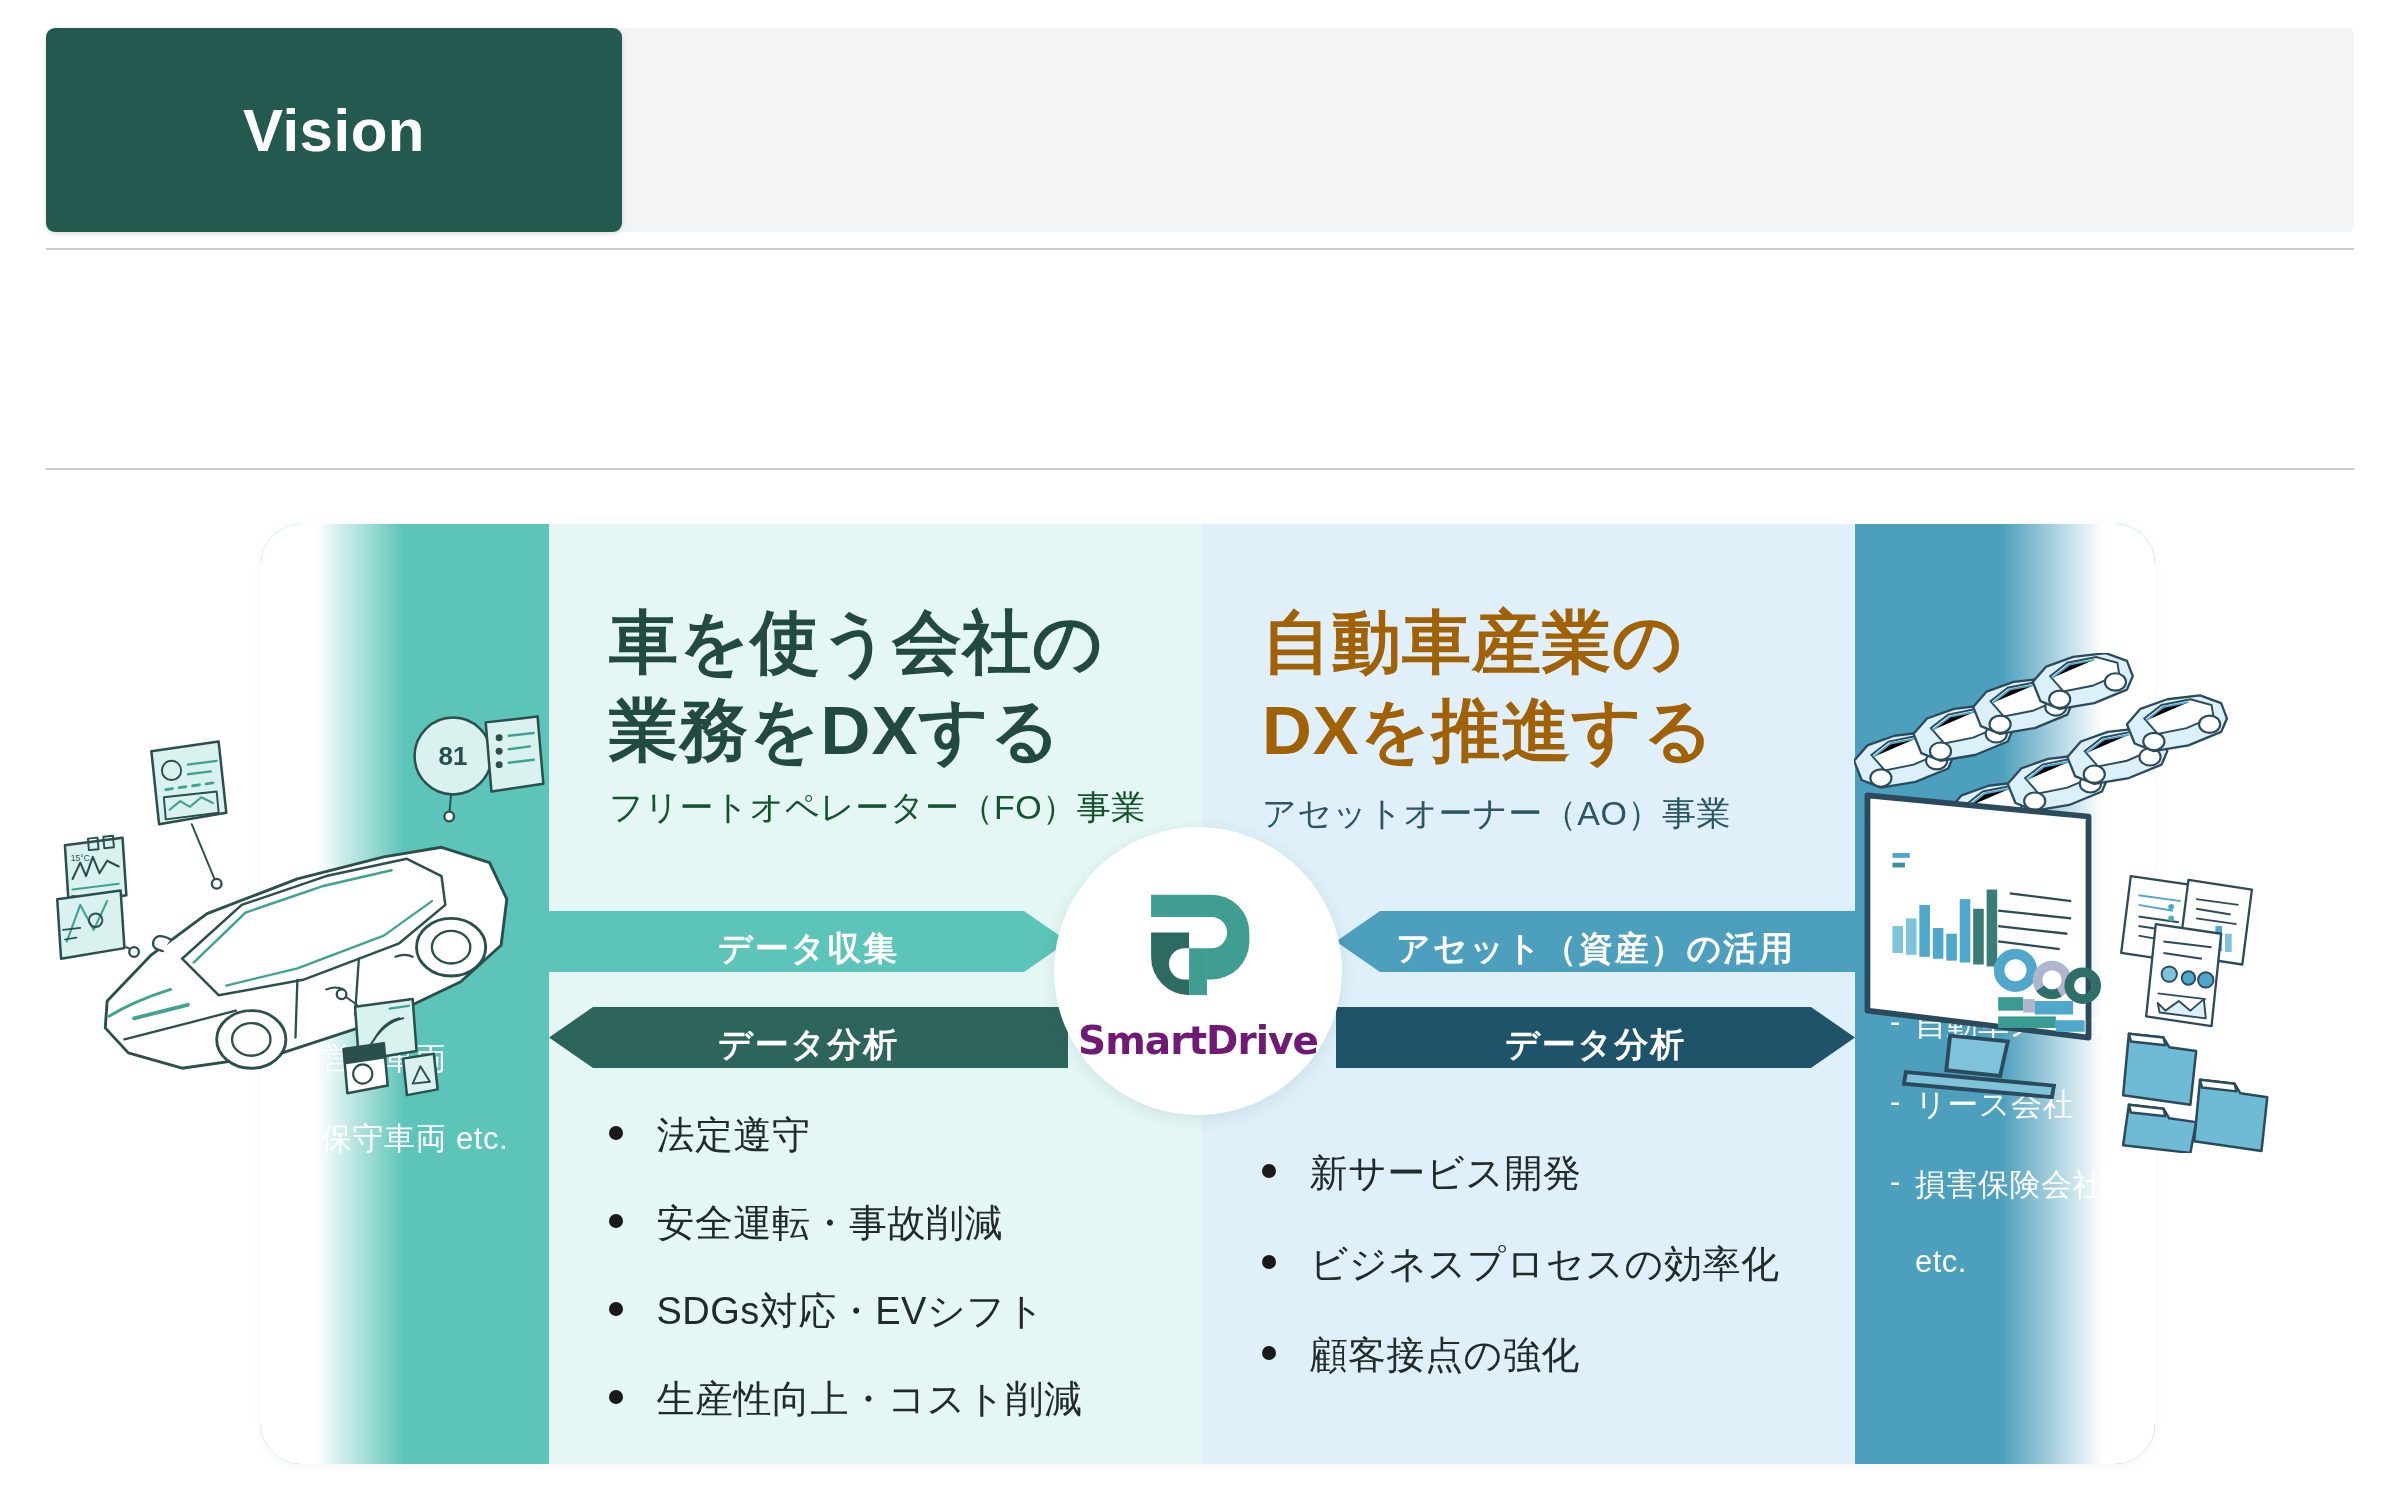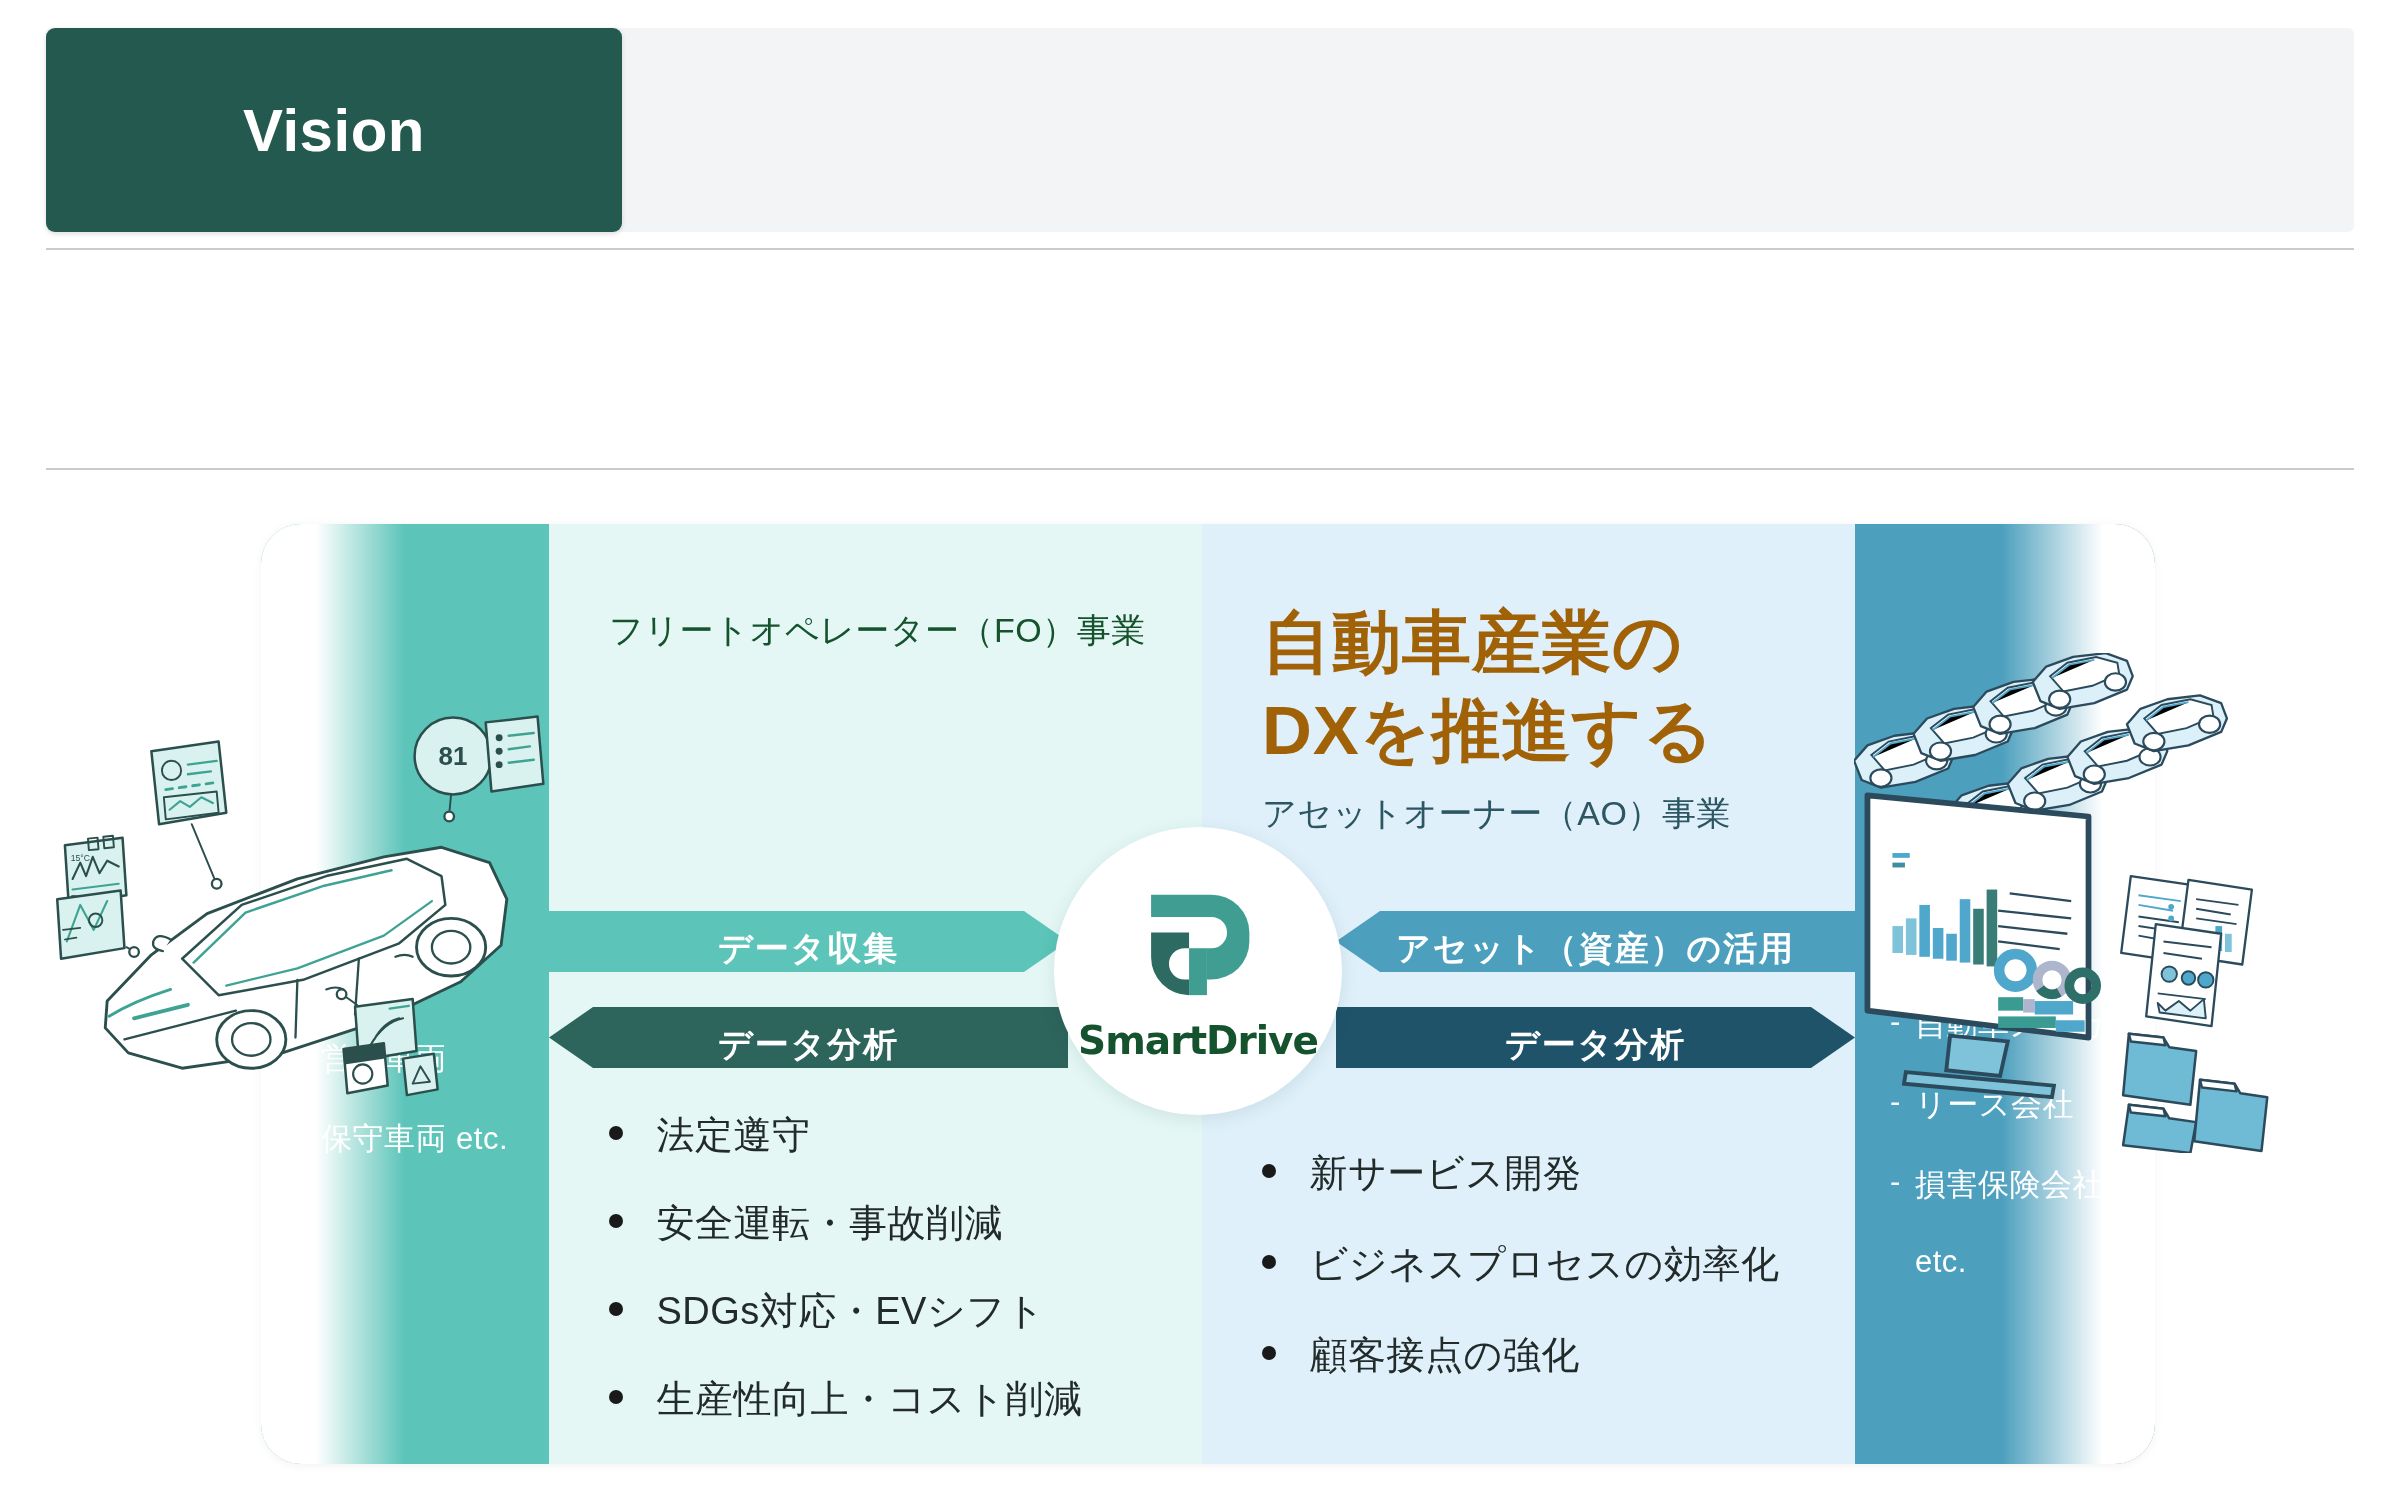--- a/index.html
+++ b/index.html
@@ -130,21 +130,21 @@
   
   .logo-badge{
     position:absolute;left:1054px;top:827px;width:288px;height:288px;
     border-radius:50%;background:#ffffff;
     box-shadow:0 3.8px 17.3px rgba(20,60,60,.10);
     display:flex;flex-direction:column;align-items:center;justify-content:center;
     z-index:30;
   }
   .logo-mark{width:134px;height:134px;margin-bottom:5.8px;}
   .logo-word{
-    font-size:39px;font-weight:bold;color:#14532d;letter-spacing:-1px;
+    font-size:39px;font-weight:bold;color:#701a75;letter-spacing:-1px;
     font-family:"DejaVu Sans",sans-serif;
   }
 
   
   .illus{position:absolute;z-index:12;pointer-events:none;}
   .illus-car{left:38px;top:701px;width:538px;height:452px;}
   .illus-fleet{left:1854px;top:653px;width:519px;height:500px;}
 </style>
 </head>
 <body>
@@ -177,20 +177,24 @@
       </div>
       <div class="item">
         <span class="dash">-</span>
         <span>保守車両 etc.</span>
       </div>
     </div>
   </div>
 
   <div class="col col-fo">
     <div class="col-head">
+      <h2>
+        <span>車を使う会社の</span><br>
+        <span>業務をDXする</span>
+      </h2>
       <div class="sub">フリートオペレーター（FO）事業</div>
     </div>
 
     <div class="arrow ar-collect">
       <span>データ収集</span>
     </div>
     <div class="arrow ar-analyze-l">
       <span>データ分析</span>
     </div>
 

